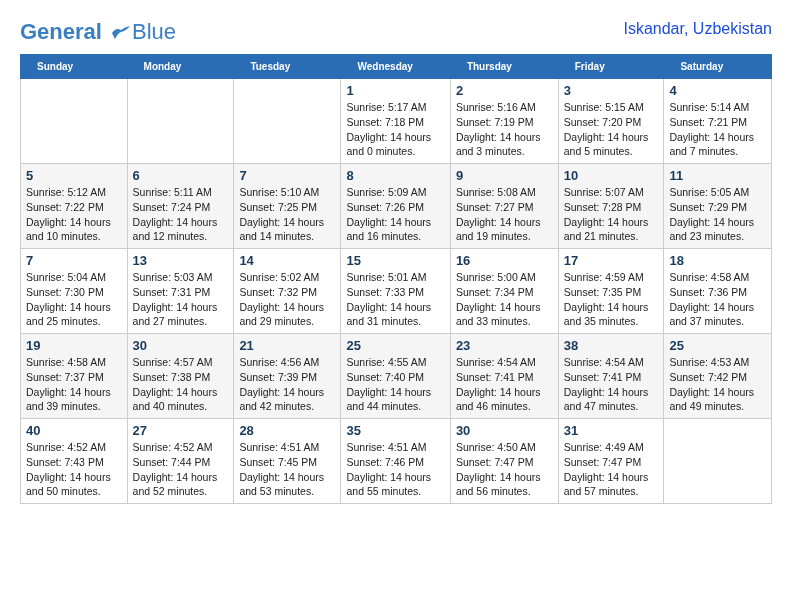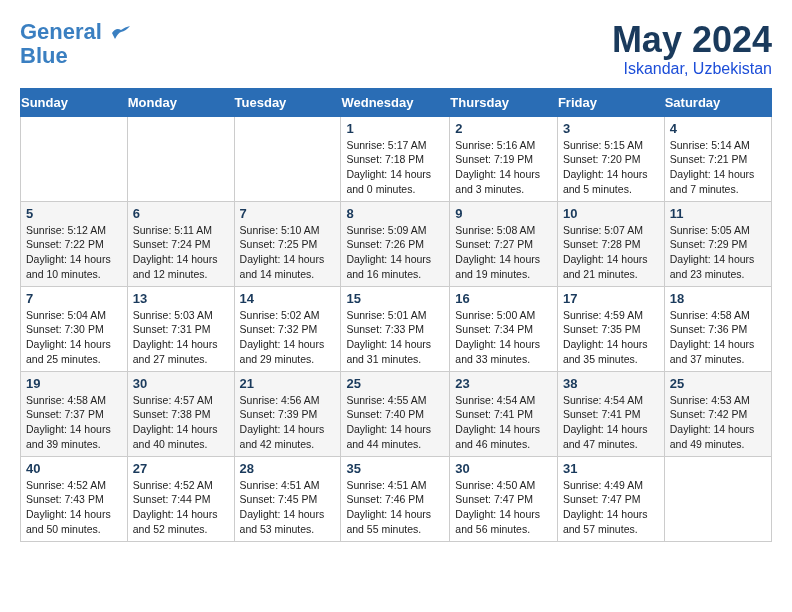--- a/index.html
+++ b/index.html
@@ -11,21 +11,20 @@
       padding: 20px;
     }
     .header {
       display: flex;
       justify-content: space-between;
       align-items: flex-start;
       margin-bottom: 10px;
     }
     .logo {
       display: flex;
-      flex-direction: column;
       align-items: flex-start;
     }
     .logo-text {
       font-size: 22px;
       font-weight: bold;
       color: #1a3a5c;
       line-height: 1.1;
     }
     .logo-text span {
       color: #3a7fc1;
@@ -44,23 +43,23 @@
       color: #1d4ed8;
     }
     .calendar-table {
       width: 100%;
       border-collapse: collapse;
       font-size: 11px;
     }
     .calendar-table thead tr th {
       background: #2a6db5;
       color: #fff;
-      padding: 6px 0;
+      padding: 6px 16px;
       text-align: left;
-      font-size: 13px;
+      font-size: 10px;
       border: 1px solid #2a6db5;
     }
     .calendar-table tbody tr td {
       border: 1px solid #ccc;
       vertical-align: top;
       padding: 4px 5px;
       min-height: 80px;
       height: 85px;
       width: 113px;
       background: #fff;
@@ -90,24 +89,23 @@
 <div class="header">
   <div class="logo">
     <div style="display:flex;align-items:center;">
       <span class="logo-text">
         <span>General</span>
         <svg width="22" height="16" viewBox="0 0 22 16" style="vertical-align:middle;margin-left:2px;">
           <path d="M2,8 Q6,2 11,5 Q15,2 20,1 Q16,6 11,7 Q8,8 5,14 Z" fill="#3a7fc1"></path>
         </svg>
       </span>
     </div>
-    <span class="logo-text" style="color:#3a7fc1;font-size:22px;font-weight:bold;">Blue</span>
+    <span class="logo-text" style="color:#3a7fc1;font-size:22px;font-weight:normal;">Blue</span>
   </div>
   <div class="title-block">
-    <div class="month-year">May 2024</div>
     <div class="location">Iskandar, Uzbekistan</div>
   </div>
 </div>
 
 <table class="calendar-table">
   <thead>
     <tr>
     <th>Sunday</th>
         <th>Monday</th>
         <th>Tuesday</th>

